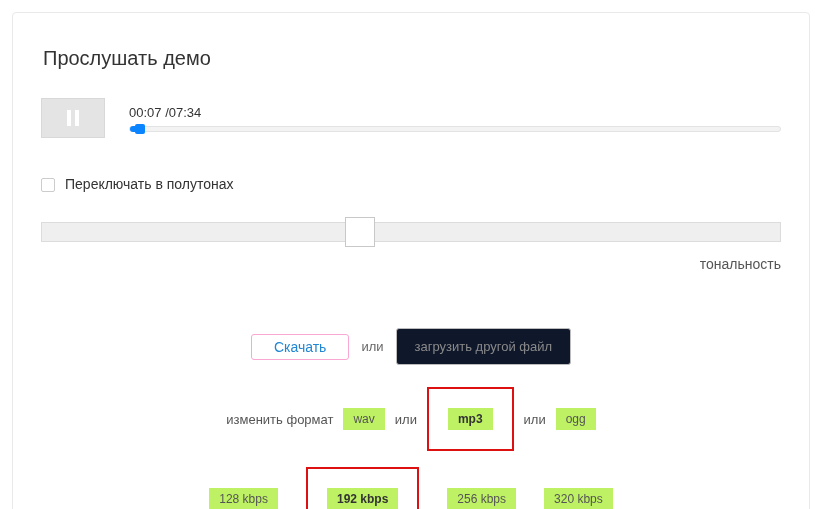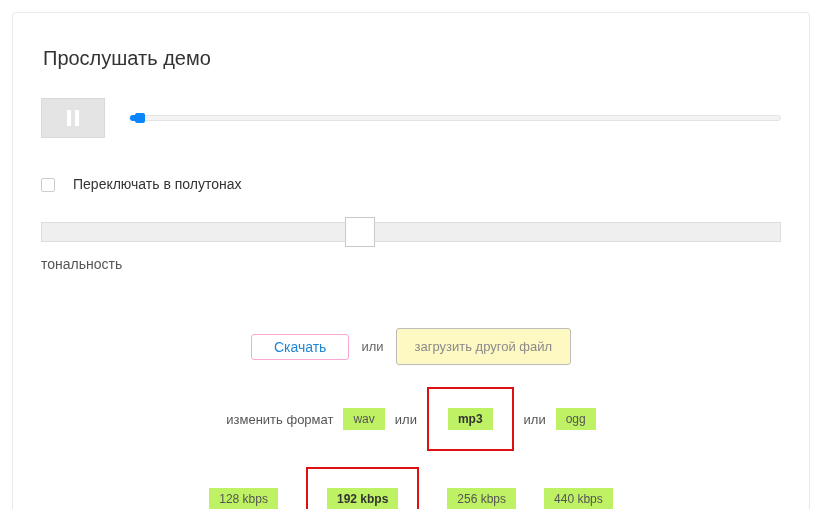--- a/index.html
+++ b/index.html
@@ -75,21 +75,21 @@
     width: 10px;
     height: 10px;
     background: #0a84ff;
     border-radius: 2px;
     transform: translateX(-50%);
   }
   .check-row {
     margin-top: 38px;
     display: flex;
     align-items: flex-end;
-    gap: 18px;
+    gap: 10px;
     font-size: 14px;
     color: #333;
   }
   .checkbox {
     width: 14px;
     height: 14px;
     border: 1px solid #ccc;
     border-radius: 2px;
     background: #fff;
   }
@@ -105,21 +105,21 @@
   .tone-thumb {
     position: absolute;
     top: -6px;
     left: 41%;
     width: 30px;
     height: 30px;
     background: #fff;
     border: 1px solid #c8c8c8;
   }
   .tone-label {
-    text-align: left;
+    text-align: right;
     font-size: 14px;
     color: #555;
     margin-top: 14px;
   }
   .tone-value {
     text-align: center;
     font-size: 30px;
     color: #222;
     margin-top: 8px;
   }
@@ -139,21 +139,21 @@
     border-radius: 3px;
     cursor: pointer;
   }
   .sep {
     font-size: 13px;
     color: #666;
   }
   .btn-outline-gray {
     border: 1px solid #bcbcbc;
     color: #8a8a8a;
-    background: #fef9c3;
+    background: #0f172a;
     padding: 10px 18px;
     font-size: 13px;
     border-radius: 3px;
     cursor: pointer;
   }
   .format-row {
     margin-top: 22px;
     display: flex;
     align-items: center;
     justify-content: center;
@@ -196,20 +196,23 @@
   <div class="title">Прослушать демо</div>
 
   <div class="player-row">
     <div class="play-btn">
       <div class="pause-bars">
           <span></span>
           <span></span>
         </div>
     </div>
     <div class="player-main">
+      <div class="time-text">
+        <span>00:07</span><span> /</span><span>07:34</span>
+      </div>
       <div class="progress-track">
         <div class="progress-fill"></div>
         <div class="progress-thumb"></div>
       </div>
     </div>
   </div>
 
   <div class="check-row">
     <div class="checkbox"></div>
     <div>Переключать в полутонах</div>
@@ -238,16 +241,16 @@
     <span>или</span>
     <span class="chip">ogg</span>
   </div>
 
   <div class="bitrate-row">
     <span class="chip">128 kbps</span>
     <span class="hl">
       <span class="chip sel">192 kbps</span>
     </span>
     <span class="chip">256 kbps</span>
-    <span class="chip">440 kbps</span>
+    <span class="chip">320 kbps</span>
   </div>
 
 </div>
 
 </body></html>

